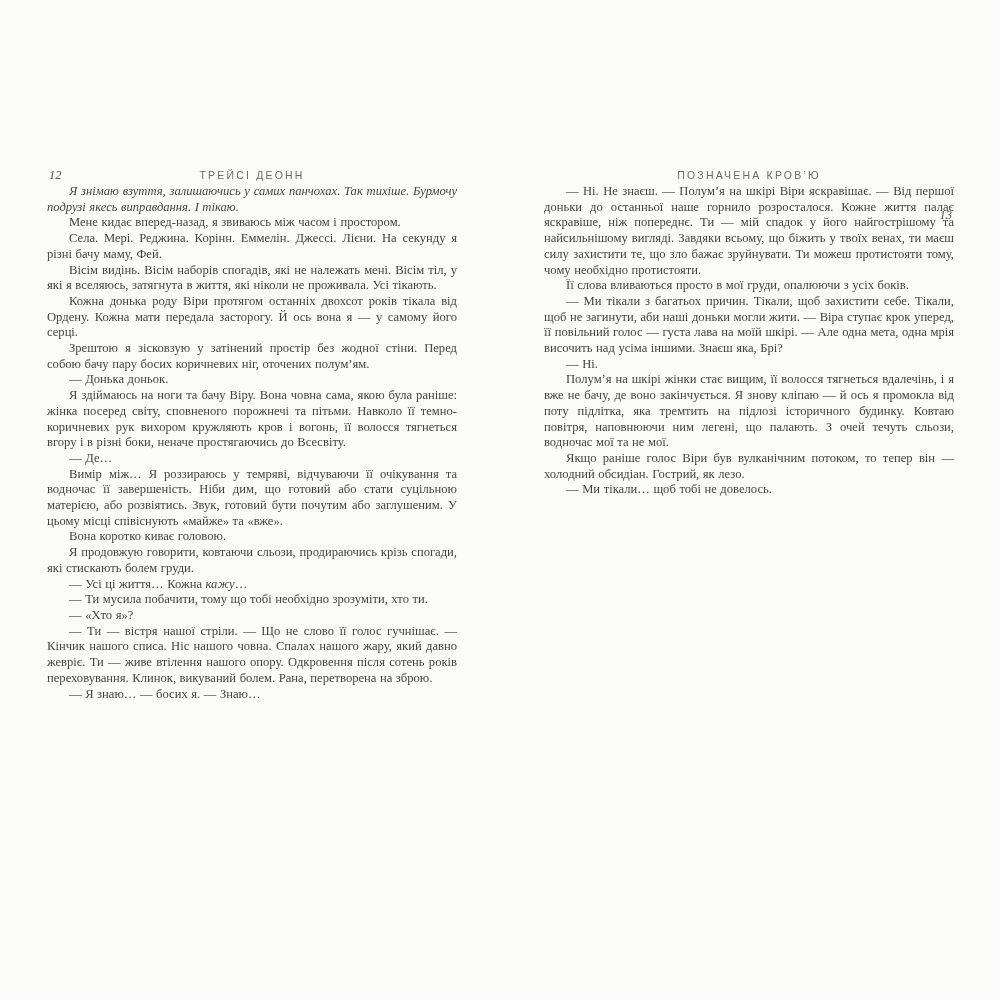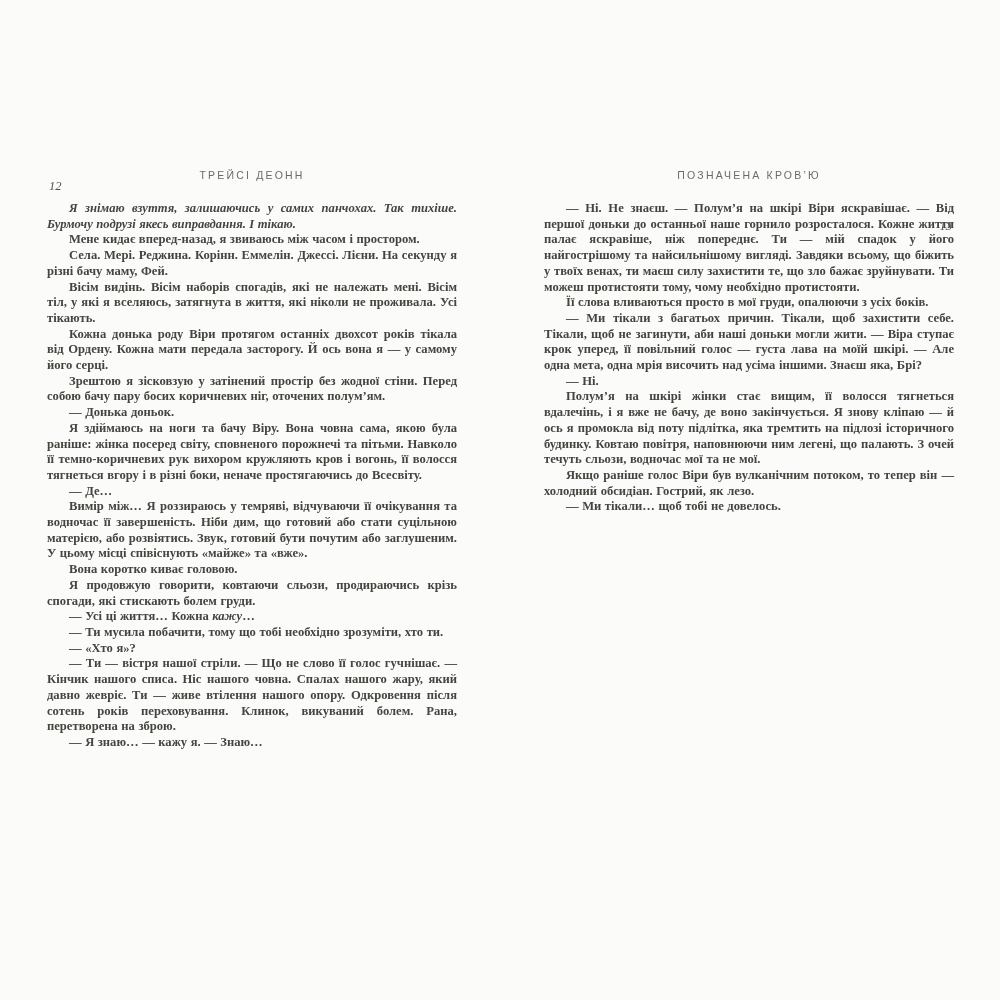--- a/index.html
+++ b/index.html
@@ -25,30 +25,30 @@
     height:16px;
     font-family:"Liberation Sans", sans-serif;
     font-size:10.5px;
     letter-spacing:2.2px;
     color:var(--header-ink);
     text-align:center;
     line-height:14px;
   }
   .running-head .pagenum{
     position:absolute;
-    top:11px;
+    top:0;
     font-family:"Liberation Serif", serif;
     font-style:italic;
     font-size:12.5px;
     letter-spacing:0;
     color:#55544e;
   }
   .pagenum--left{left:2px;}
   .pagenum--right{right:2px;margin-top:40px;}
-  .body-text{margin-top:17px;font-weight:bold;}
+  .body-text{}
   .body-text p{
     margin:0;
     font-size:12.6px;
     line-height:15.7px;
     color:var(--ink);
     text-align:justify;
     text-indent:22px;
     word-spacing:0.4px;
   }
   .body-text p em{font-style:italic;}
@@ -73,21 +73,21 @@
         <p><span>— Донька доньок.</span></p>
         <p><span>Я здіймаюсь на ноги та бачу Віру. Вона човна сама, якою була раніше: жінка посеред світу, сповненого порожнечі та пітьми. Навколо її темно-коричневих рук вихором кружляють кров і вогонь, її волосся тягнеться вгору і в різні боки, неначе простягаючись до Всесвіту.</span></p>
         <p><span>— Де…</span></p>
         <p><span>Вимір між… Я роззираюсь у темряві, відчуваючи її очікування та водночас її завершеність. Ніби дим, що готовий або стати суцільною матерією, або розвіятись. Звук, готовий бути почутим або заглушеним. У цьому місці співіснують «майже» та «вже».</span></p>
         <p><span>Вона коротко киває головою.</span></p>
         <p><span>Я продовжую говорити, ковтаючи сльози, продираючись крізь спогади, які стискають болем груди.</span></p>
         <p><span>— Усі ці життя… Кожна </span><em>кажу</em><span>…</span></p>
         <p><span>— Ти мусила побачити, тому що тобі необхідно зрозуміти, хто ти.</span></p>
         <p><span>— «Хто я»?</span></p>
         <p><span>— Ти — вістря нашої стріли. — Що не слово її голос гучнішає. — Кінчик нашого списа. Ніс нашого човна. Спалах нашого жару, який давно жевріє. Ти — живе втілення нашого опору. Одкровення після сотень років переховування. Клинок, викуваний болем. Рана, перетворена на зброю.</span></p>
-        <p><span>— Я знаю… — кажу я. — Знаю…</span></p>
+        <p><span>— Я знаю… — босих я. — Знаю…</span></p>
       </div>
   </section>
 
   <section class="page page--right">
     <header class="running-head">
       <span class="head-title">ПОЗНАЧЕНА КРОВ’Ю</span>
       <span class="pagenum pagenum--right">13</span>
     </header>
     <div class="body-text">
         <p><span>— Ні. Не знаєш. — Полум’я на шкірі Віри яскравішає. — Від першої доньки до останньої наше горнило розросталося. Кожне життя палає яскравіше, ніж попереднє. Ти — мій спадок у його найгострішому та найсильнішому вигляді. Завдяки всьому, що біжить у твоїх венах, ти маєш силу захистити те, що зло бажає зруйнувати. Ти можеш протистояти тому, чому необхідно протистояти.</span></p>

